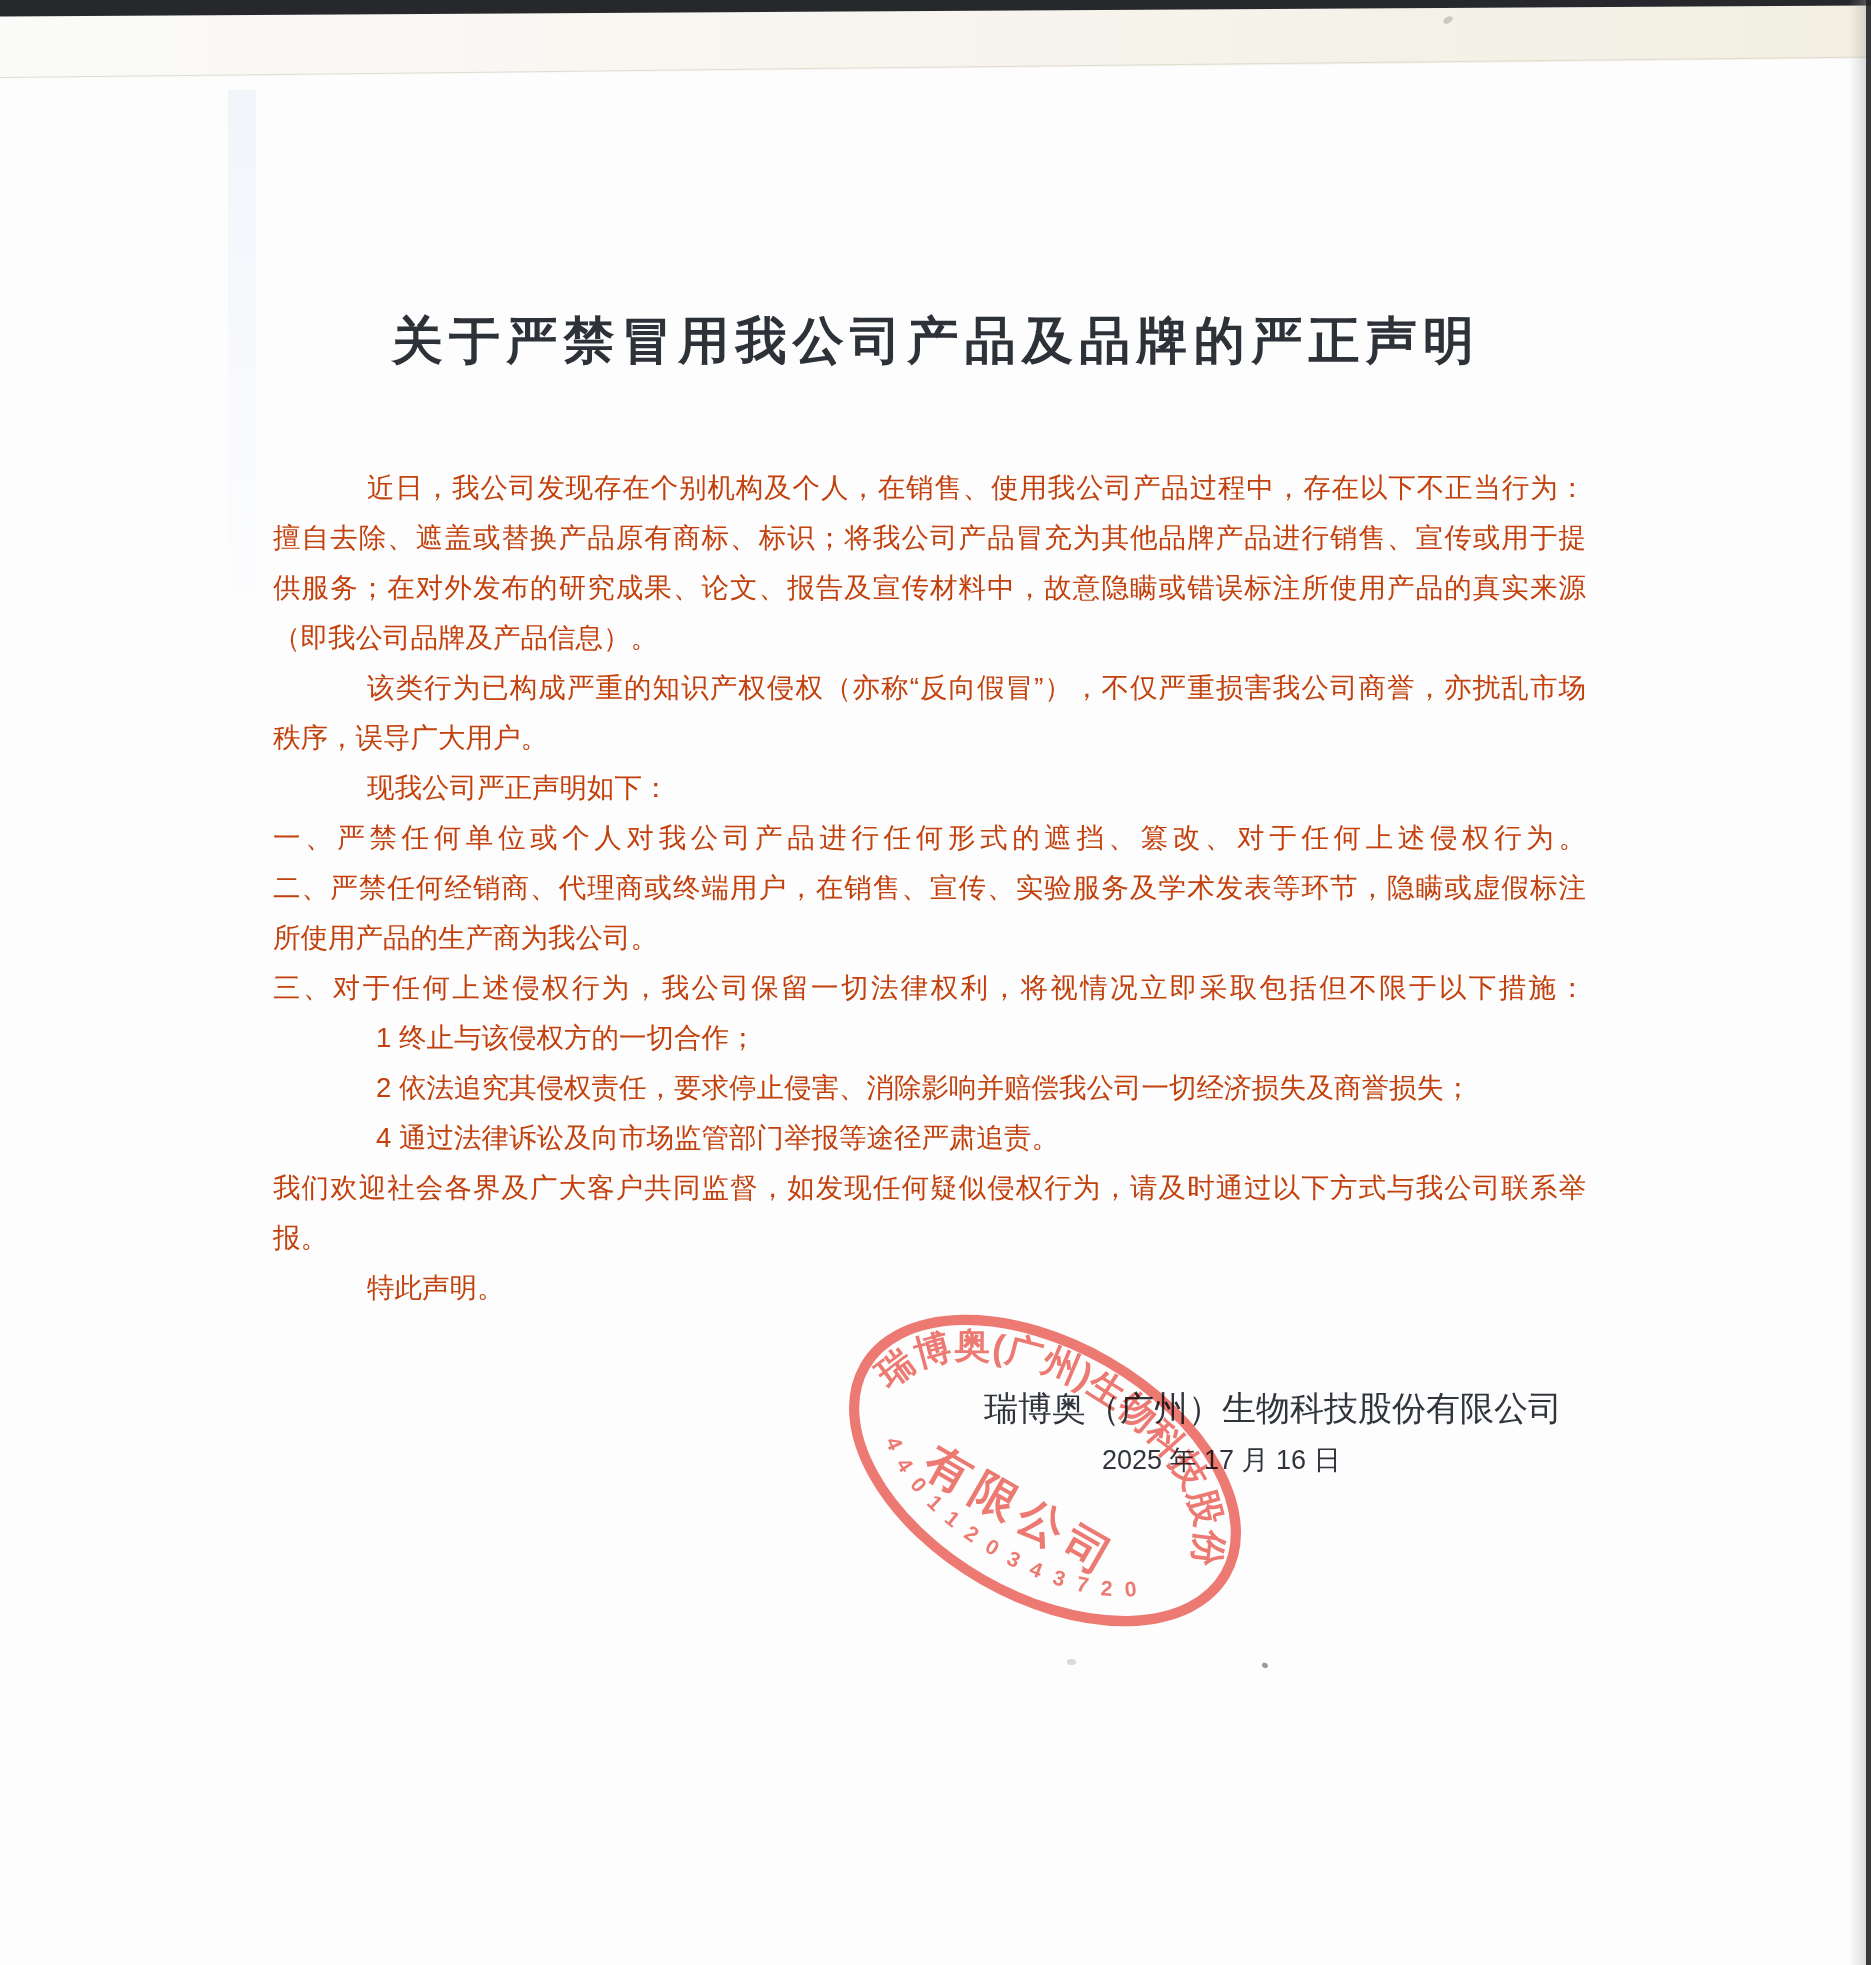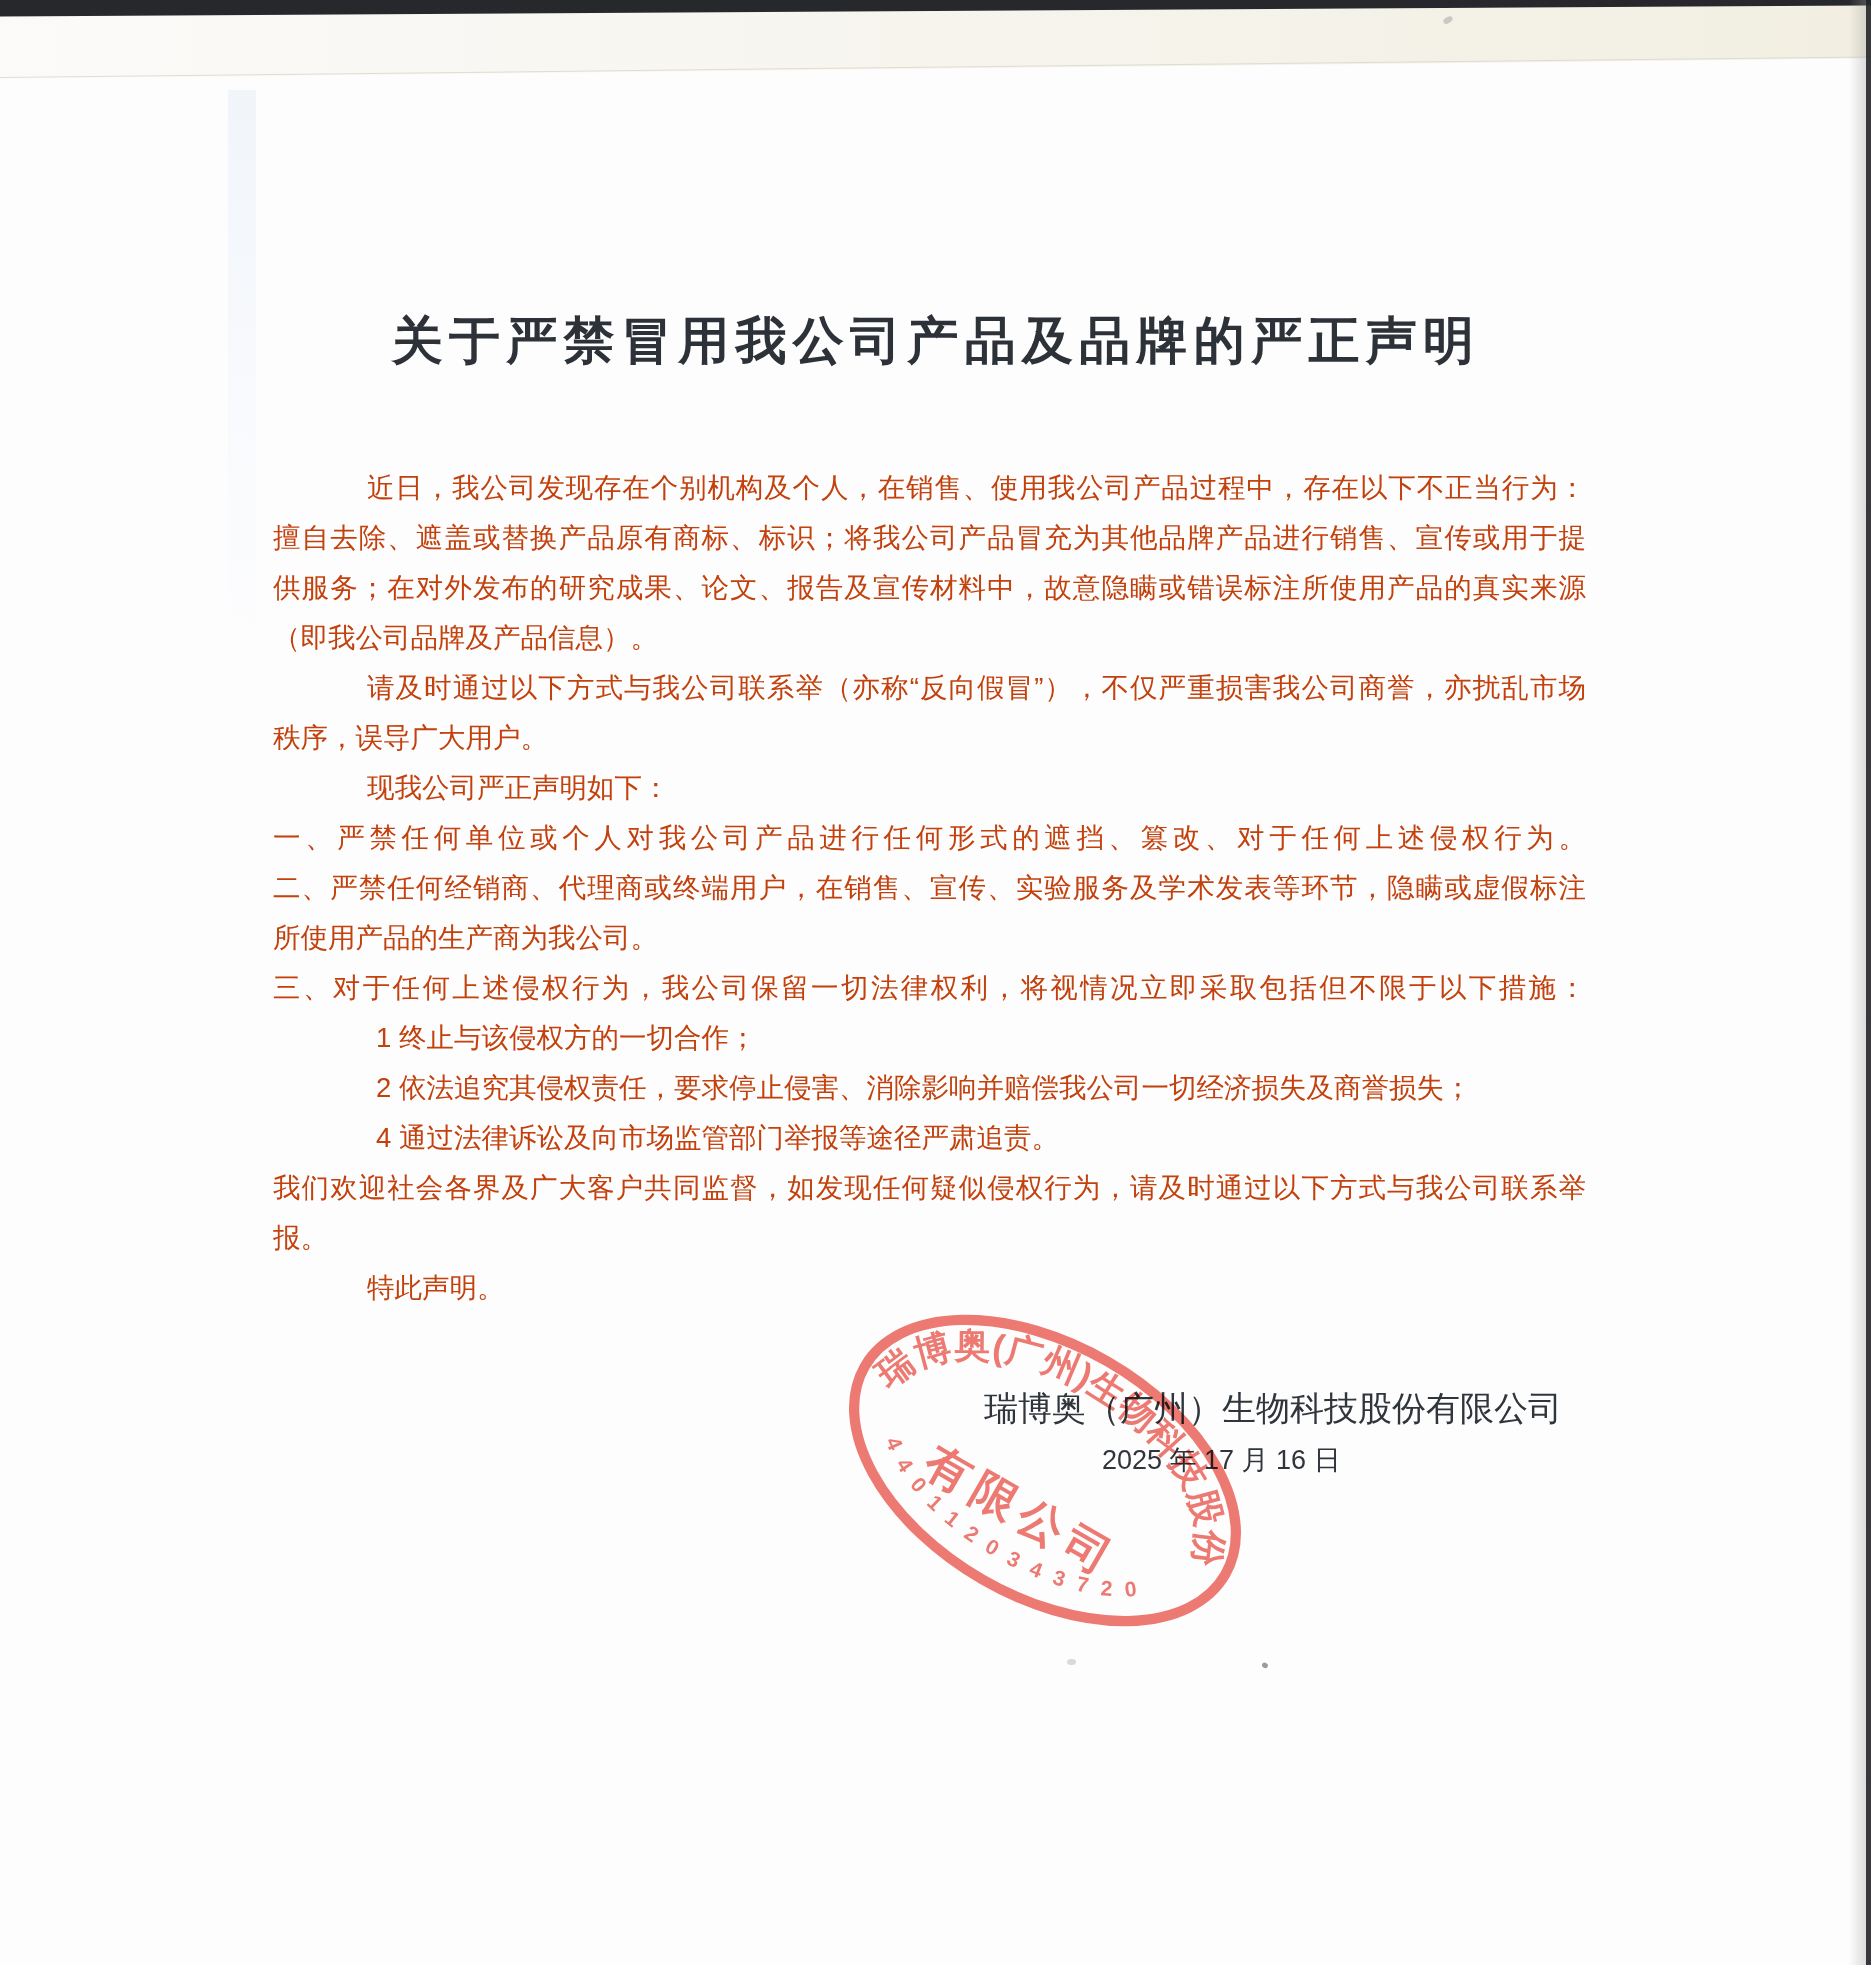--- a/index.html
+++ b/index.html
@@ -95,21 +95,21 @@
   <div class="speck speck-4"></div>
   <div class="speck speck-5"></div>
 
   <div class="doc-title">关于严禁冒用我公司产品及品牌的严正声明</div>
 
   <div class="body-text">
     <div class="line ind fill">近日，我公司发现存在个别机构及个人，在销售、使用我公司产品过程中，存在以下不正当行为：</div>
     <div class="line fill">擅自去除、遮盖或替换产品原有商标、标识；将我公司产品冒充为其他品牌产品进行销售、宣传或用于提</div>
     <div class="line fill">供服务；在对外发布的研究成果、论文、报告及宣传材料中，故意隐瞒或错误标注所使用产品的真实来源</div>
     <div class="line">（即我公司品牌及产品信息）。</div>
-    <div class="line ind fill">请及时通过以下方式与我公司联系举（亦称“反向假冒”），不仅严重损害我公司商誉，亦扰乱市场</div>
+    <div class="line ind fill">该类行为已构成严重的知识产权侵权（亦称“反向假冒”），不仅严重损害我公司商誉，亦扰乱市场</div>
     <div class="line">秩序，误导广大用户。</div>
     <div class="line ind">现我公司严正声明如下：</div>
     <div class="line fill">一、严禁任何单位或个人对我公司产品进行任何形式的遮挡、篡改、对于任何上述侵权行为。</div>
     <div class="line fill">二、严禁任何经销商、代理商或终端用户，在销售、宣传、实验服务及学术发表等环节，隐瞒或虚假标注</div>
     <div class="line">所使用产品的生产商为我公司。</div>
     <div class="line fill">三、对于任何上述侵权行为，我公司保留一切法律权利，将视情况立即采取包括但不限于以下措施：</div>
     <div class="line sub">1  终止与该侵权方的一切合作；</div>
     <div class="line sub">2  依法追究其侵权责任，要求停止侵害、消除影响并赔偿我公司一切经济损失及商誉损失；</div>
     <div class="line sub">4  通过法律诉讼及向市场监管部门举报等途径严肃追责。</div>
     <div class="line fill">我们欢迎社会各界及广大客户共同监督，如发现任何疑似侵权行为，请及时通过以下方式与我公司联系举</div>

